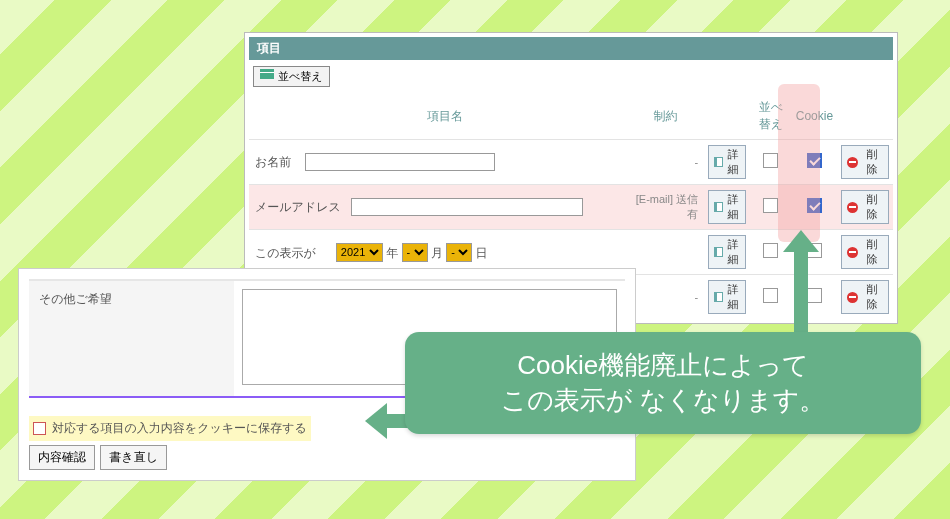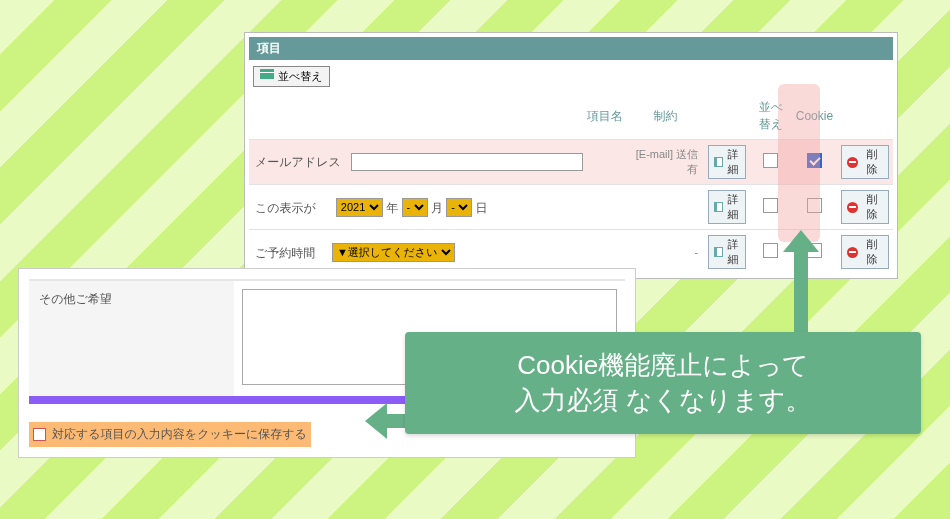--- a/index.html
+++ b/index.html
@@ -52,21 +52,21 @@
     width: 100%;
     border-collapse: collapse;
   }
   table.items th {
     color: #669999;
     font-weight: normal;
     font-size: 12px;
     text-align: center;
     padding: 6px 4px;
   }
-  table.items th.name { text-align: right; padding-left: 18px; }
+  table.items th.name { text-align: center; padding-left: 18px; }
   table.items td {
     padding: 5px 4px;
     font-size: 12px;
     color: #555;
     text-align: center;
     border-top: 1px solid #e3e3e3;
   }
   table.items td.fname { text-align: left; padding-left: 6px; }
   table.items td.constraint { text-align: right; color: #888; font-size: 11px; padding-right: 6px; }
   tr.hl { background: #fce7e7; margin-left: 28px; }
@@ -160,21 +160,21 @@
     position: absolute;
     left: 18px; top: 268px;
     width: 618px;
     background: #fff;
     padding: 10px;
     border: 1px solid #ccc;
   }
   .other-row {
     display: flex;
     border-top: 2px solid #e6e6e6;
-    border-bottom: 8px solid #8b5cf6;
+    border-bottom: 2px solid #8b5cf6;
   }
   .other-label {
     width: 205px;
     background: #f5f5f5;
     padding: 10px;
     color: #555;
     font-size: 12px;
   }
   .other-field {
     flex: 1;
@@ -183,21 +183,21 @@
   .other-field textarea {
     width: 100%;
     height: 96px;
     border: 1px solid #aaa;
     resize: none;
     font-size: 12px;
   }
   .cookie-save {
     margin-top: 18px;
     padding: 4px;
-    background: #fdba74;
+    background: #fef9c3;
     display: inline-flex;
     align-items: center;
     color: #555;
     font-size: 12px;
   }
   .cookie-save .red-chk {
     width: 13px; height: 13px;
     border: 1px solid #c55;
     background: #fff;
     margin-right: 6px;
@@ -211,21 +211,21 @@
     cursor: pointer;
     margin-right: 2px;
   }
 
   
   .callout {
     position: absolute;
     left: 405px; top: 332px;
     width: 516px;
     background: #66b088;
-    border-radius: 4px;
+    border-radius: 14px;
     padding: 16px 22px;
     color: #fff;
     font-size: 26px;
     line-height: 1.35;
     text-align: center;
     box-shadow: 0 2px 4px rgba(0,0,0,0.15);
   }
 
   
   .arrow-up, .arrow-left {
@@ -275,20 +275,42 @@
         <th class="name" style="width:380px">項目名</th>
         <th style="width:78px">制約</th>
         <th style="width:46px"></th>
         <th style="width:42px">並べ替え</th>
         <th style="width:42px">Cookie</th>
         <th style="width:56px"></th>
       </tr>
     </thead>
     <tbody>
 
+      <tr>
+        <td class="fname">
+          <span>お名前</span>
+          &nbsp;&nbsp;
+          <input class="txt-in" style="width: 190px;">
+        </td>
+        <td class="constraint">-</td>
+        <td>
+          <button class="detail-btn">
+            <span class="detail-icon"></span>
+            <span>詳細</span>
+          </button>
+        </td>
+        <td><span class="chk"></span></td>
+        <td><span class="chk on"></span></td>
+        <td>
+          <button class="del-btn">
+            <span class="del-icon"></span>
+            <span>削除</span>
+          </button>
+        </td>
+      </tr>
 
       <tr class="hl">
         <td class="fname">
           <span>メールアドレス</span>
           &nbsp;
           <input class="txt-in" style="width: 232px;">
         </td>
         <td class="constraint">[E-mail] 送信有</td>
         <td>
           <button class="detail-btn">
@@ -366,20 +388,24 @@
   <div class="other-row">
     <div class="other-label">その他ご希望</div>
     <div class="other-field">
       <textarea value="" style=""></textarea>
     </div>
   </div>
   <div class="cookie-save">
     <span class="red-chk"></span>
     <span>対応する項目の入力内容をクッキーに保存する</span>
   </div>
+  <div class="btn-row">
+    <button class="form-btn">内容確認</button>
+    <button class="form-btn">書き直し</button>
+  </div>
 </div>
 
 <div class="arrow-up"></div>
 <div class="arrow-left"></div>
 <div class="callout">
   <div>Cookie機能廃止によって</div>
-  <div>入力必須 なくなります。</div>
+  <div>この表示が なくなります。</div>
 </div>
 
 </body></html>

